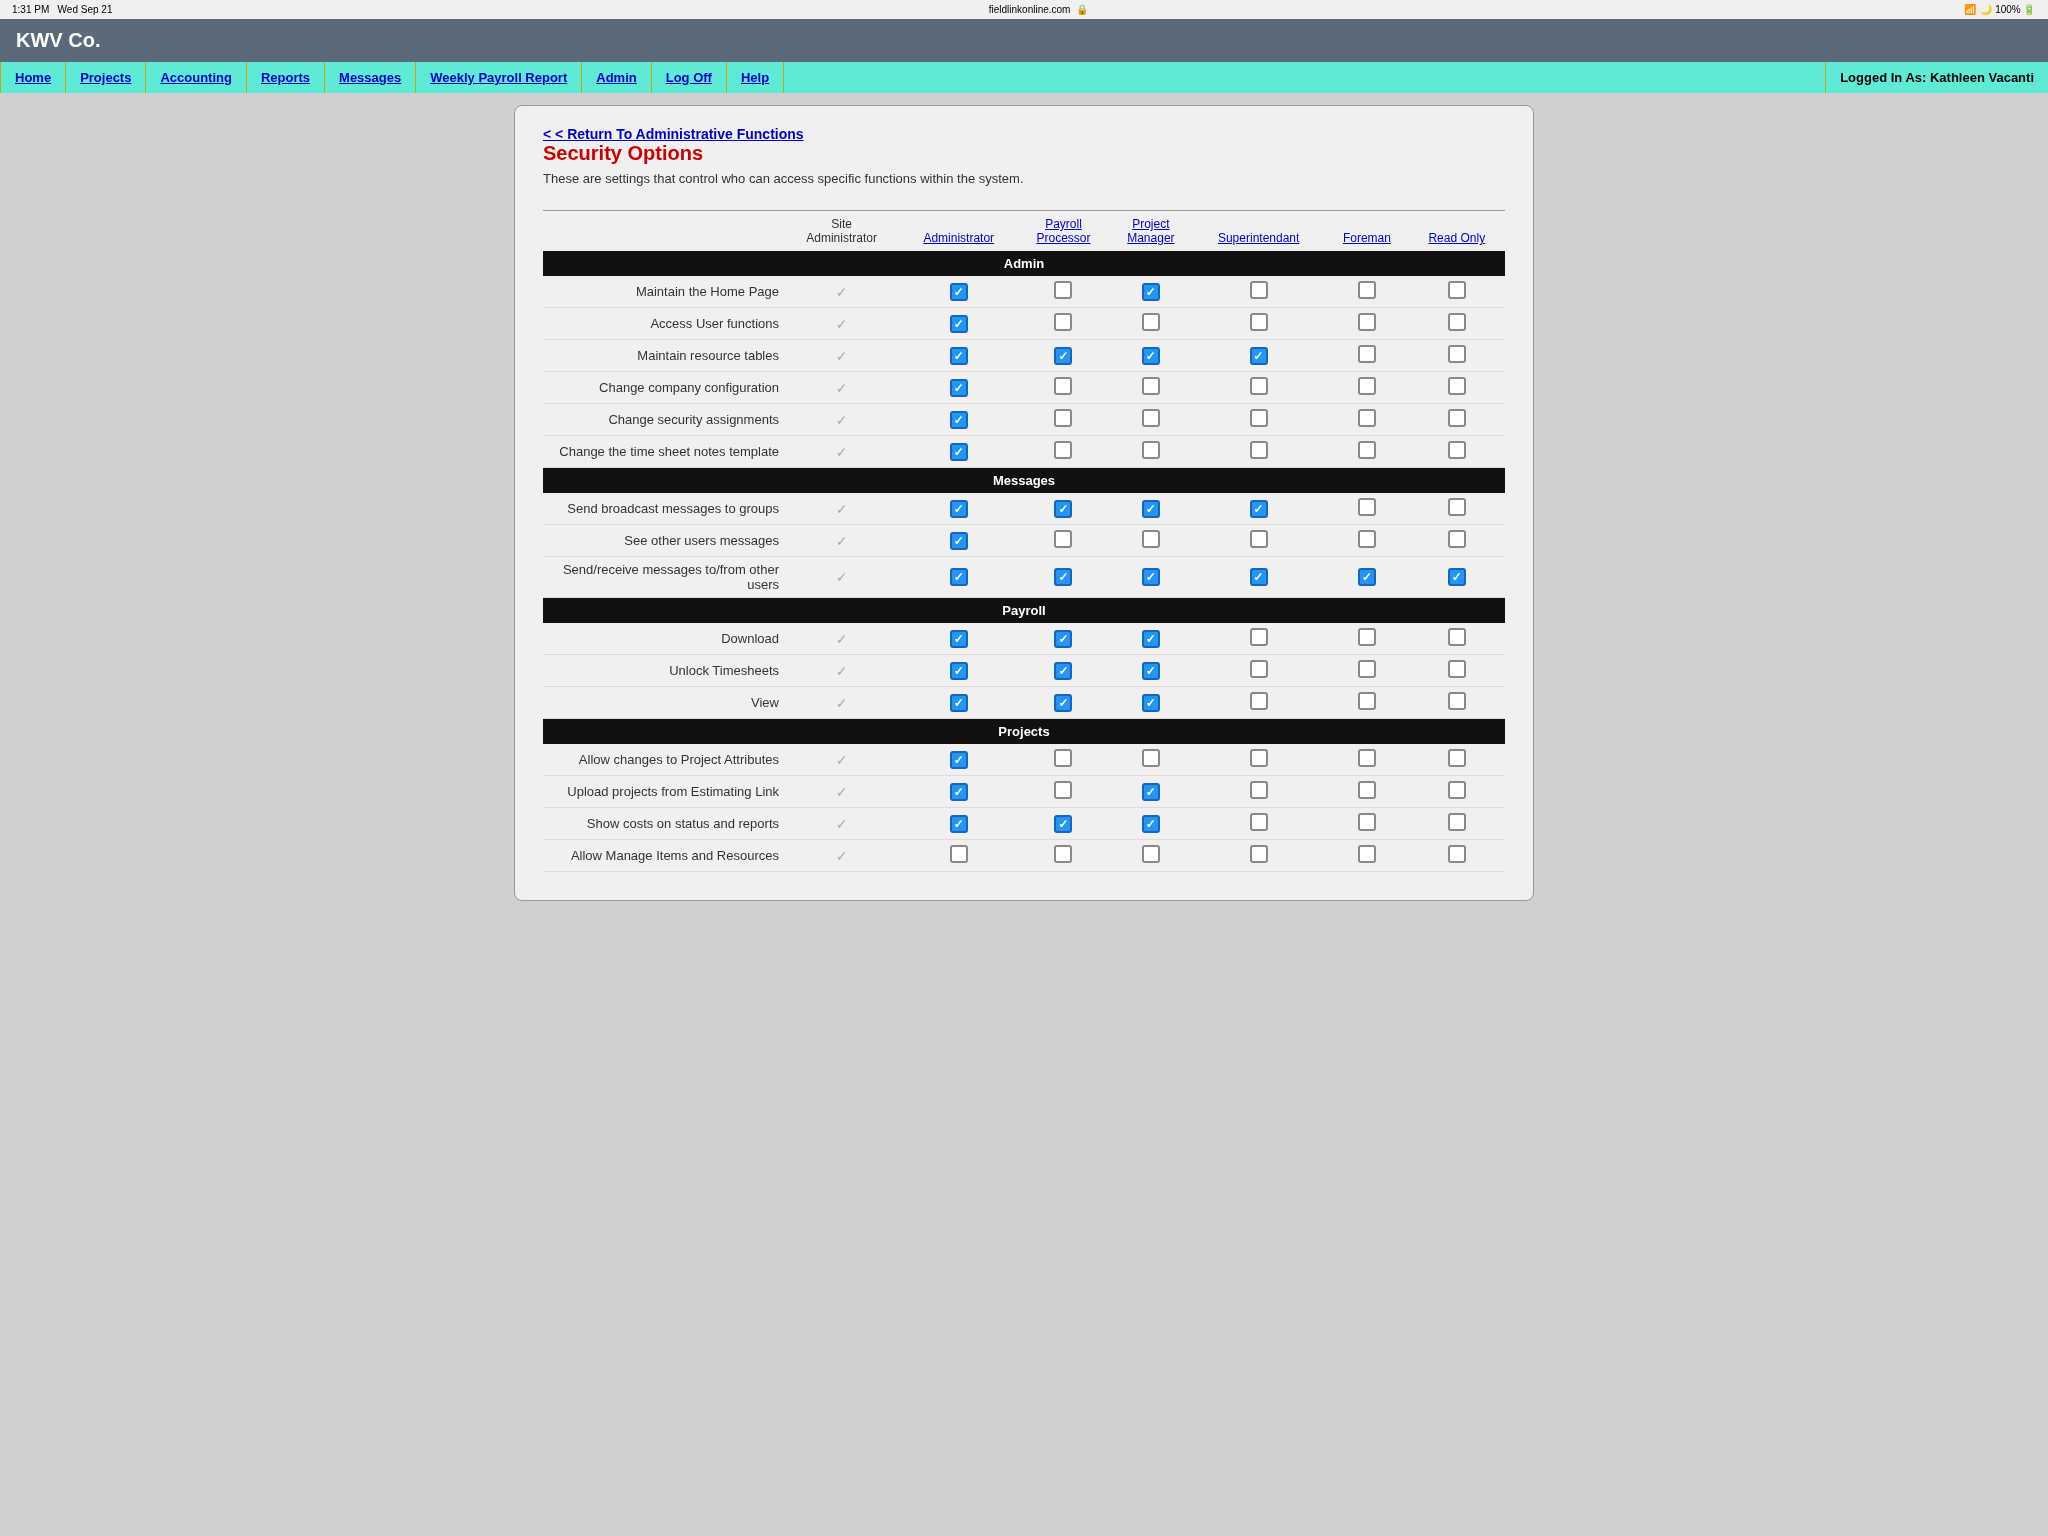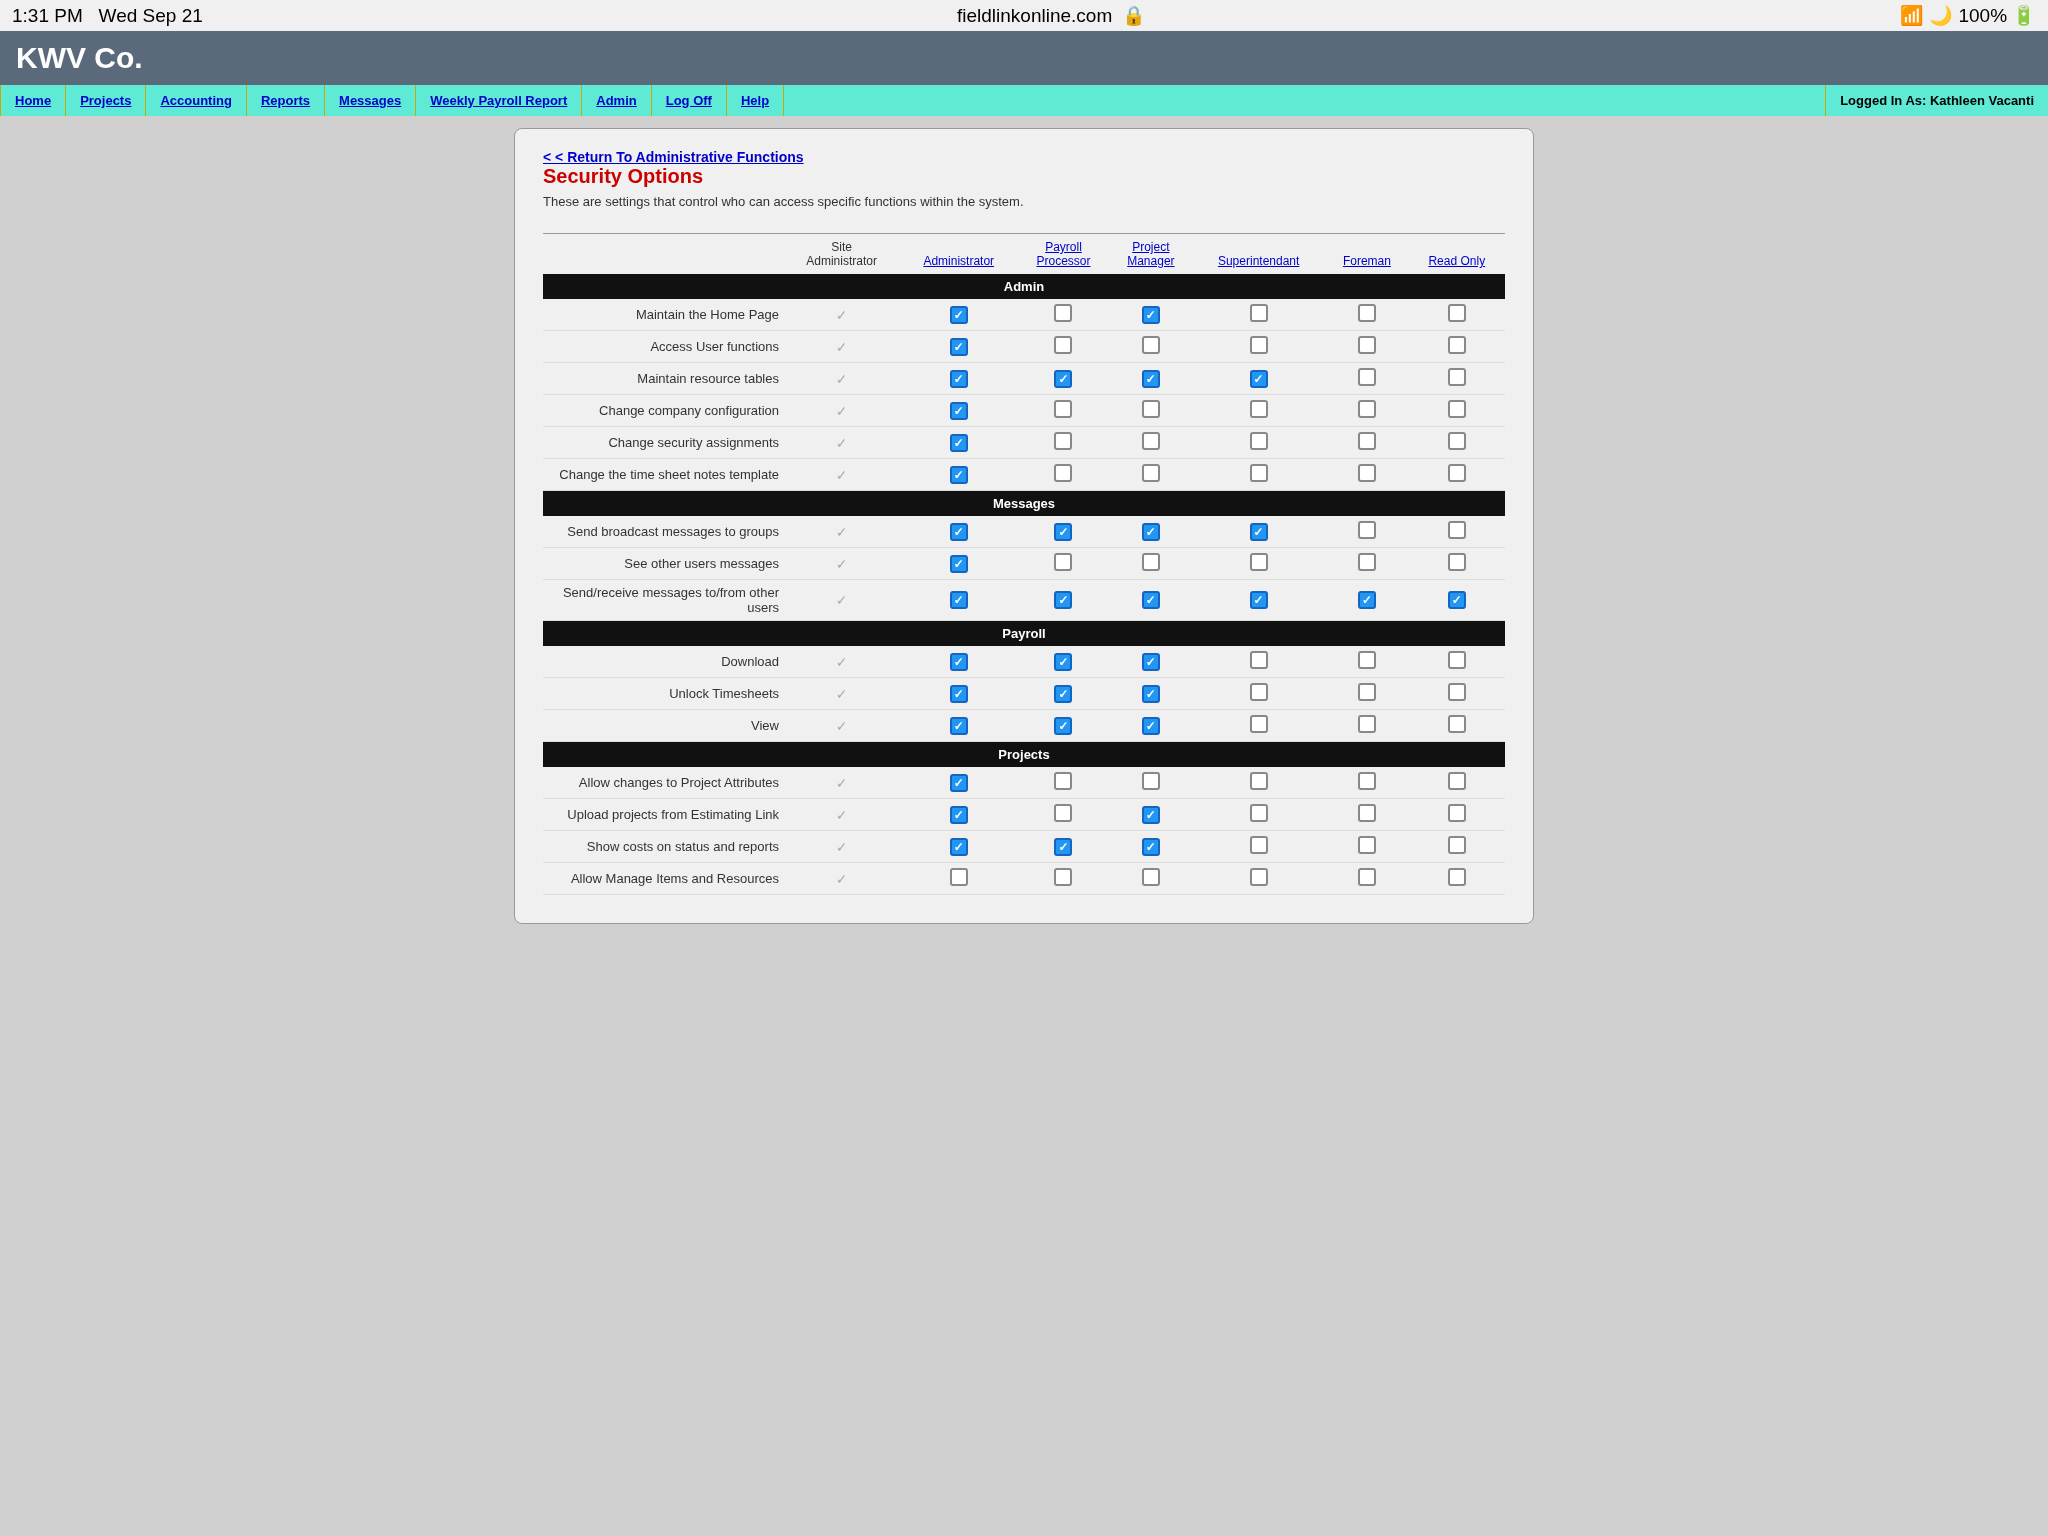--- a/index.html
+++ b/index.html
@@ -9,30 +9,30 @@
       background: #d0d0d0;
     }
 
     
     .status-bar {
       background: #f0f0f0;
       display: flex;
       justify-content: space-between;
       align-items: center;
       padding: 4px 12px;
-      font-size: 19px;
+      font-size: 10px;
       font-weight: 500;
     }
 
     
     .app-header {
       background: #5a6a7a;
       padding: 10px 16px;
       color: white;
-      font-size: 30px;
+      font-size: 20px;
       font-weight: bold;
     }
 
     
     .nav-bar {
       background: #5eead4;
       display: flex;
       align-items: stretch;
     }
     .nav-bar a {

